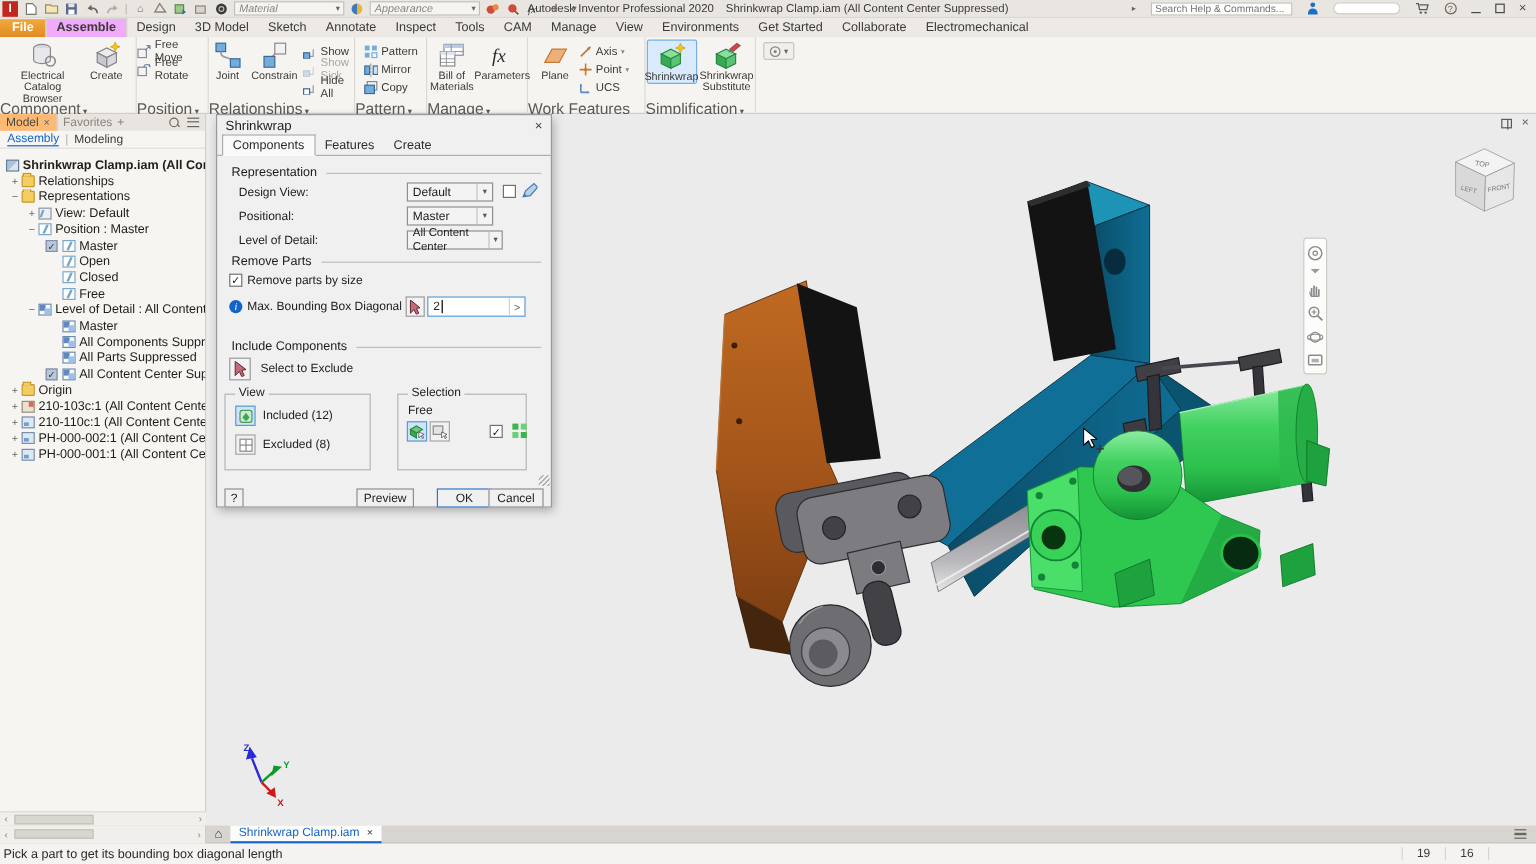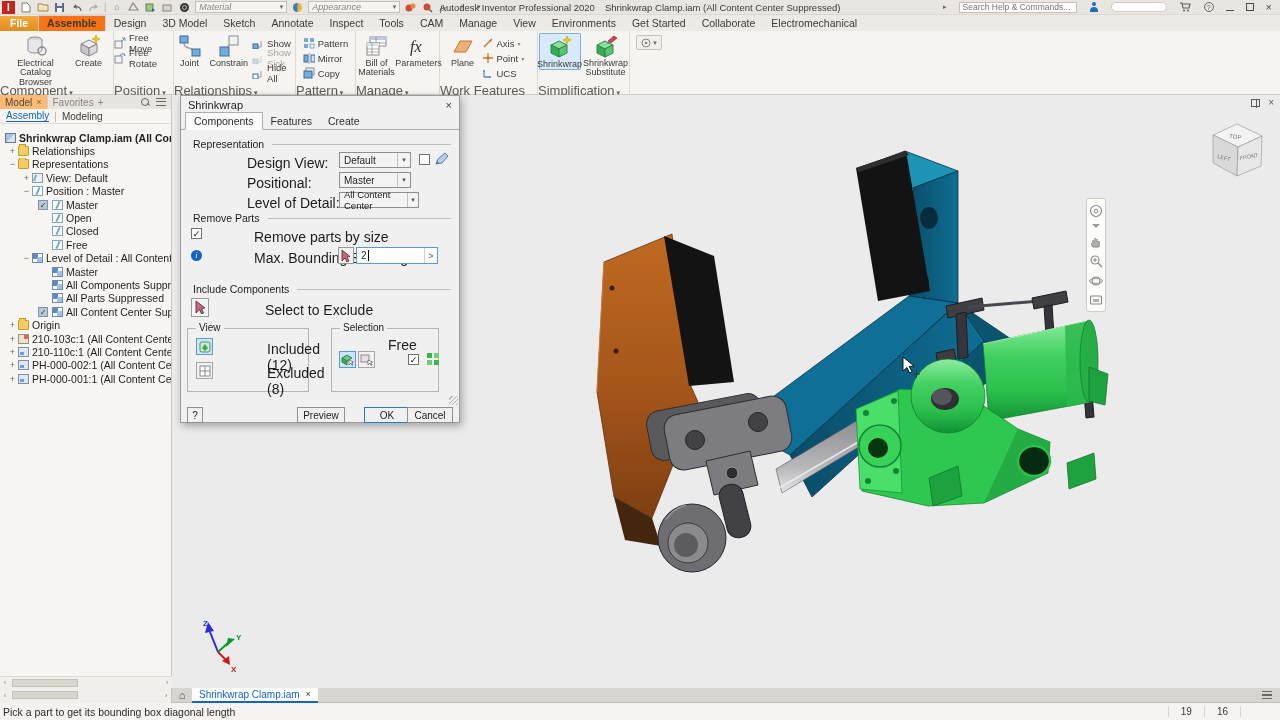--- a/index.html
+++ b/index.html
@@ -31,21 +31,21 @@
              display:flex; align-items:center; justify-content:center; }
   .wmin { width:8px; height:8px; border-bottom:1.5px solid #4a4a4a; }
   .wres { width:8px; height:8px; border:1.2px solid #4a4a4a; }
   .wclose { font-size:11px; color:#4a4a4a; line-height:8px; }
 
   
   .tabrow { position:absolute; top:15px; left:0; width:1280px; height:16px; background:#edeae5;
             display:flex; align-items:flex-end; font-size:10.5px; color:#3c3a36; }
   .rtab { padding:1px 8px 2px; cursor:default; }
   .rtab.file { background:linear-gradient(#f2a83e,#df8c1f); color:#fff; font-weight:bold; padding:1px 10px 2px; }
-  .rtab.active { background:#f97316; border:1px solid #d8d4cd; border-bottom:none; font-weight:bold; }
+  .rtab.active { background:#f0abfc; border:1px solid #d8d4cd; border-bottom:none; font-weight:bold; }
 
   
   .ribbon { position:absolute; top:31px; left:0; width:1280px; height:64px; background:#f6f4f1;
             border-bottom:1px solid #d2cec7; display:flex; }
   .rgroup { height:64px; border-right:1px solid #ddd9d2; display:flex; flex-direction:column; flex:0 0 auto; }
   .rbody { height:52px; display:flex; align-items:flex-start; justify-content:center; gap:2px; padding-top:2px; }
   .glabel { height:12px; text-align:left; font-size:13px; color:#5d5952; }
   .glabel.dd::after { content:" \25BE"; font-size:7px; }
   .rbig { width:46px; display:flex; flex-direction:column; align-items:center; font-size:9px; color:#3c3a36;
           text-align:center; line-height:1.05; padding-top:1px; }
@@ -123,21 +123,21 @@
   .dialog { position:absolute; left:180px; top:0px; width:280px; height:328px; background:#f0f0f0;
             border:1px solid #9b9b9b; box-shadow:2px 3px 8px rgba(0,0,0,.3); font-size:10.5px; color:#1c1c1c; }
   .dtitle { height:17px; display:flex; align-items:center; padding:0 7px; font-size:11px; }
   .dclose { margin-left:auto; color:#3a3a3a; font-size:11px; }
   .dtabs { height:17px; display:flex; align-items:flex-end; padding-left:4px; border-bottom:1px solid #adadad; }
   .dtab { padding:2px 8px; font-size:10.5px; color:#2c2c2c; }
   .dtab.active { background:#fafafa; border:1px solid #adadad; border-bottom:1px solid #fafafa; margin-bottom:-1px; }
   .dbody { position:relative; height:276px; }
   .dheading { position:absolute; display:flex; align-items:center; font-size:10.5px; color:#1c1c1c; }
   .dheading .rule { height:1px; background:#bdbdbd; margin-left:8px; }
-  .dlabel { position:absolute; font-size:14px;margin-left:48px; }
+  .dlabel { position:absolute; font-size:10px; }
   .dselect { position:absolute; height:16px; background:#f3f3f3; border:1px solid #8f8f8f; display:flex;
              align-items:center; font-size:10px; padding-left:4px; }
   .dselect .da { margin-left:auto; width:13px; border-left:1px solid #c2c2c2; align-self:stretch; display:flex;
                  align-items:center; justify-content:center; font-size:7px; color:#555; }
   .dcheck { position:absolute; width:11px; height:11px; background:#fff; border:1px solid #707070;
             font-size:9px; line-height:10px; text-align:center; color:#111; }
   .dcheck.checked::before { content:"\2713"; }
   .info { position:absolute; width:11px; height:11px; border-radius:50%; background:#1464c8; color:#fff;
           font-size:8.5px; font-style:italic; font-family:"Liberation Serif",serif; text-align:center; line-height:11px; }
   .pickbtn { position:absolute; width:16px; height:17px; background:#f3f3f3; border:1px solid #9a9a9a;

